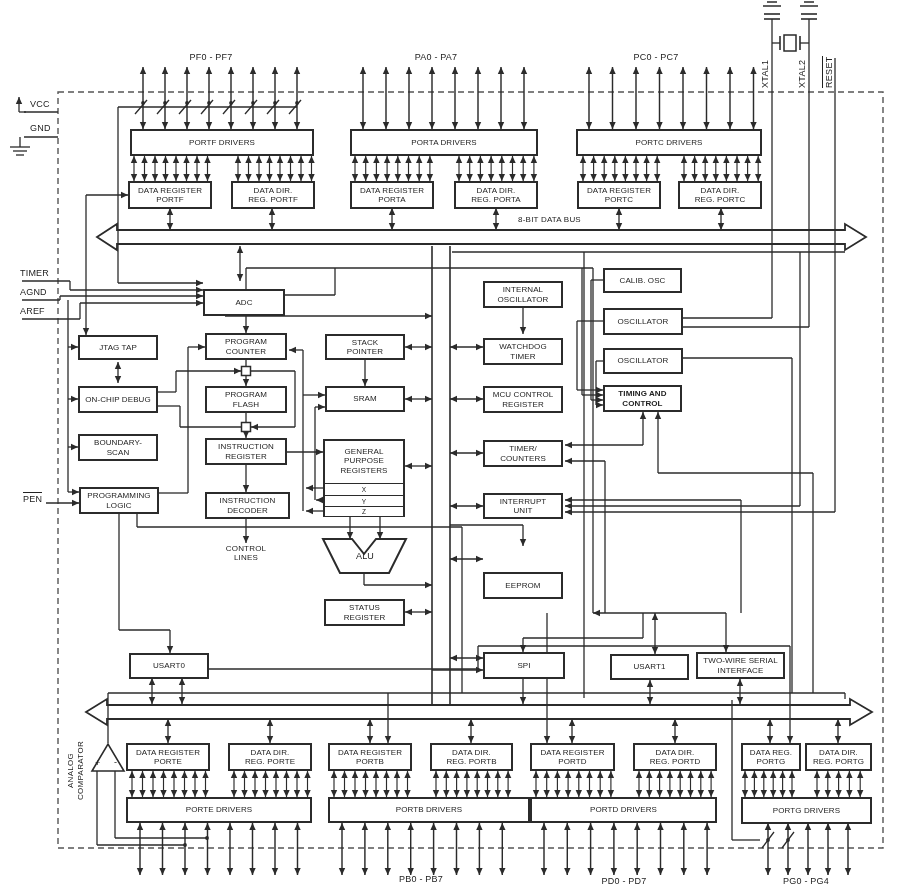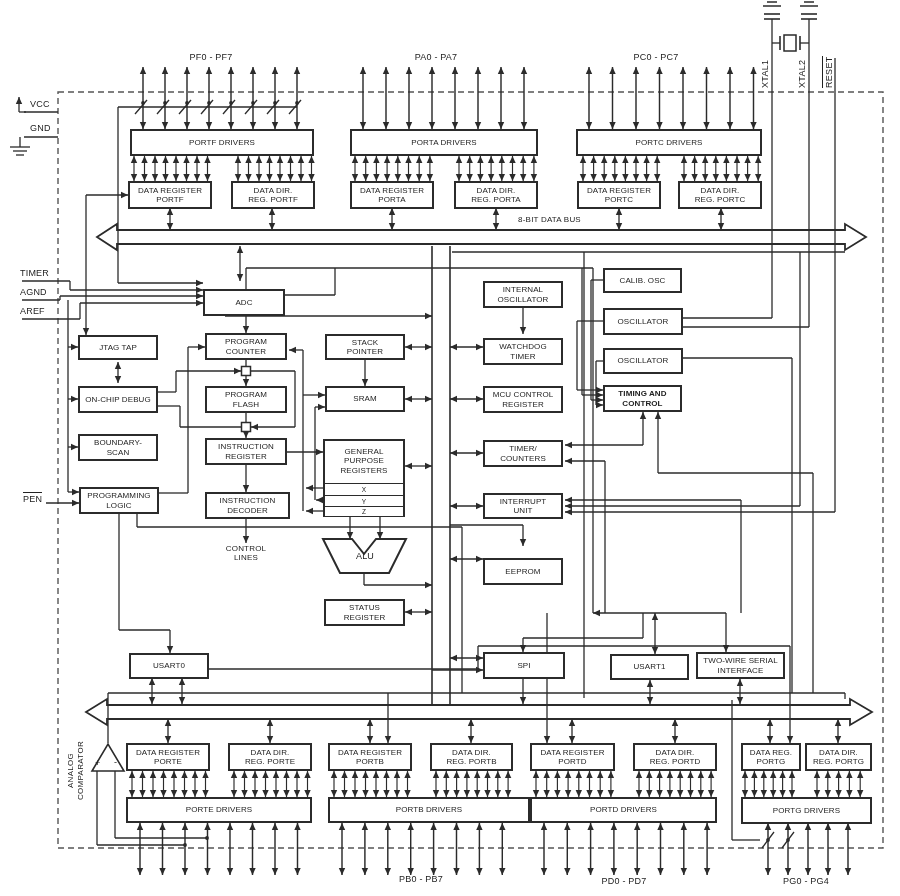--- a/index.html
+++ b/index.html
@@ -871,21 +871,21 @@
       <div class="box" style="left: 483px; top: 281px; width: 80px; height: 27px;">INTERNAL
 OSCILLATOR</div>
       <div class="box" style="left: 483px; top: 338px; width: 80px; height: 27px;">WATCHDOG
 TIMER</div>
       <div class="box" style="left: 483px; top: 386px; width: 80px; height: 27px;">MCU CONTROL
 REGISTER</div>
       <div class="box" style="left: 483px; top: 440px; width: 80px; height: 27px;">TIMER/
 COUNTERS</div>
       <div class="box" style="left: 483px; top: 493px; width: 80px; height: 26px;">INTERRUPT
 UNIT</div>
-      <div class="box" style="left: 483px; top: 558px; width: 80px; height: 27px;">EEPROM</div>
+      <div class="box" style="left: 483px; top: 572px; width: 80px; height: 27px;">EEPROM</div>
       <div class="box" style="left: 483px; top: 652px; width: 82px; height: 27px;">SPI</div>
       <div class="box" style="left: 603px; top: 268px; width: 79px; height: 25px;">CALIB. OSC</div>
       <div class="box" style="left: 603px; top: 308px; width: 80px; height: 27px;">OSCILLATOR</div>
       <div class="box" style="left: 603px; top: 348px; width: 80px; height: 26px;">OSCILLATOR</div>
       <div class="box" style="left: 603px; top: 385px; width: 79px; height: 27px; font-weight: bold;">TIMING AND
 CONTROL</div>
       <div class="box" style="left: 610px; top: 654px; width: 79px; height: 26px;">USART1</div>
       <div class="box" style="left: 696px; top: 652px; width: 89px; height: 27px;">TWO-WIRE SERIAL
 INTERFACE</div>
       <div class="box" style="left: 126px; top: 743px; width: 84px; height: 28px;">DATA REGISTER

